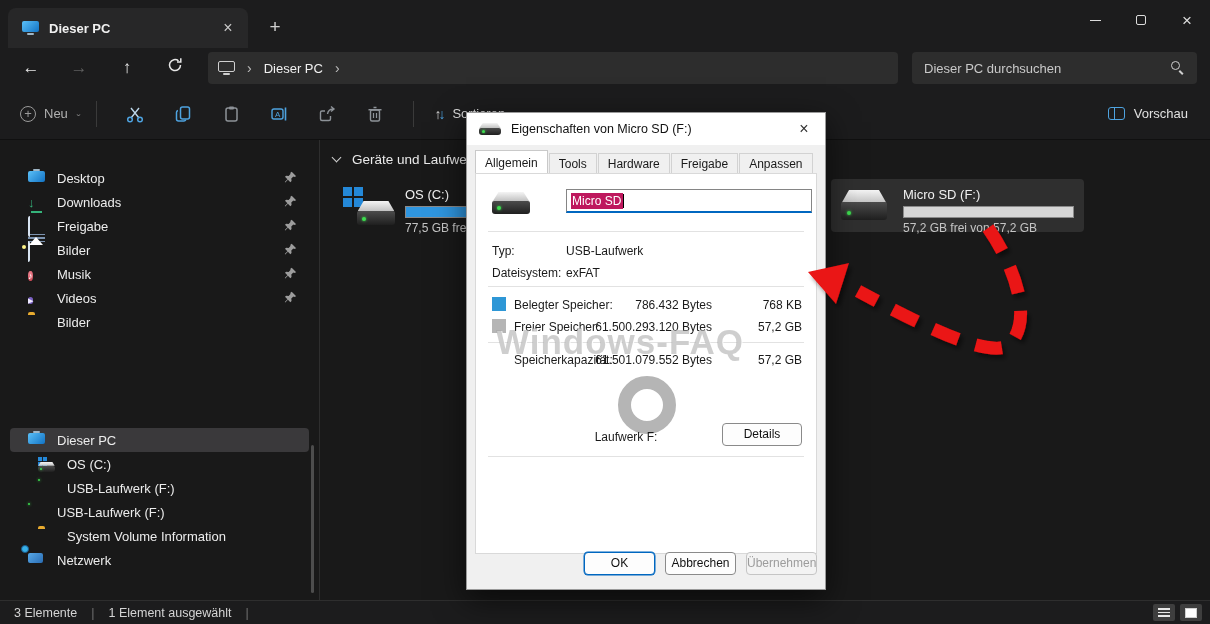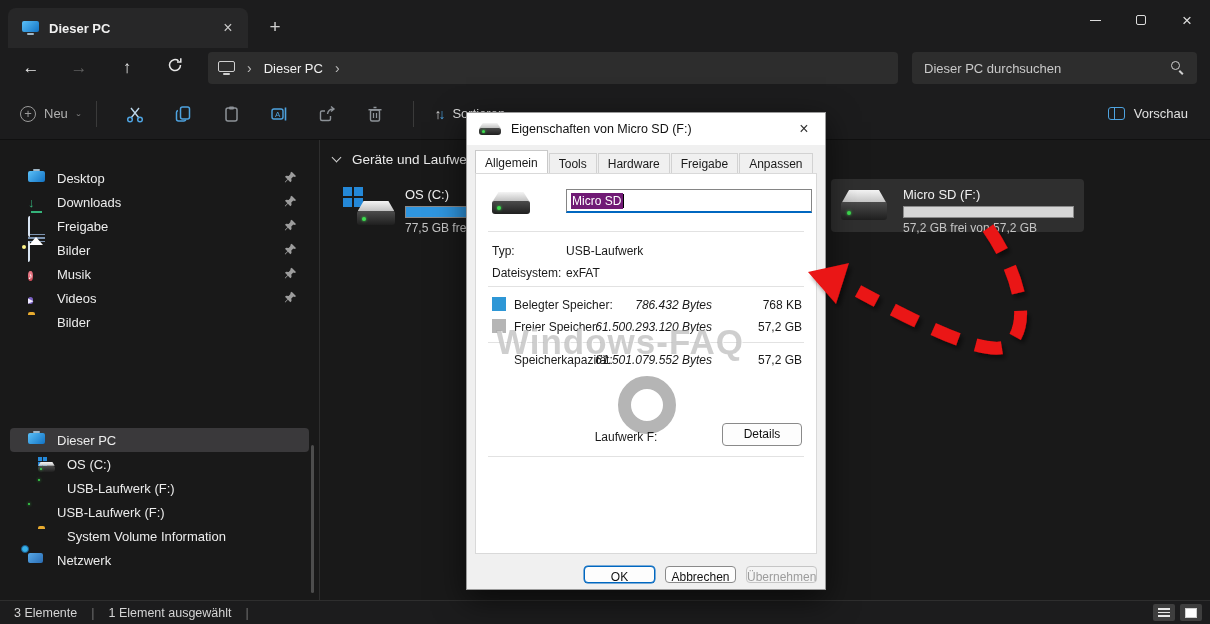--- a/index.html
+++ b/index.html
@@ -119,31 +119,31 @@
   .dlg-close { width:22px; height:22px; text-align:center; line-height:21px; font-size:16px; color:#333; border-radius:3px; }
   .dlg-tabs { display:flex; margin:5px 0 0 8px; align-items:flex-end; height:23px; position:relative; z-index:2; }
   .dtab { padding:3px 9px 3px; background:#f0f0f0; border:1px solid #d2d2d2; border-bottom:none; margin-right:1px; font-size:12px; color:#1a1a1a; height:20px; }
   .dtab.active { background:#fff; height:23px; padding-top:5px; border-color:#c9c9c9; }
   .dlg-page { position:absolute; left:8px; right:8px; top:60px; height:381px; background:#fff; border:1px solid #d9d9d9; }
   .hr { position:absolute; left:12px; right:12px; height:1px; background:#e2e2e2; }
   .drow-label { position:absolute; left:16px; color:#1a1a1a; }
   .drow-value { position:absolute; left:90px; color:#1a1a1a; }
   .dlg-driveicon { position:absolute; left:16px; top:18px; width:38px; height:22px; }
   .name-input { position:absolute; left:90px; top:15px; width:246px; height:24px; background:#fff; border:1px solid #858585; border-bottom:2px solid #0067c0; display:flex; align-items:center; padding-left:4px; }
-  .name-sel { background:#701a75; color:#fff; padding:1px 2px 1px 1px; font-size:12px; }
+  .name-sel { background:#be185d; color:#fff; padding:1px 2px 1px 1px; font-size:12px; }
   .caret { width:1px; height:14px; background:#000; }
   .sw { position:absolute; left:16px; width:14px; height:14px; }
-  .col-bytes { position:absolute; width:150px; right:104px; text-align:right; color:#1a1a1a;font-style:italic; }
+  .col-bytes { position:absolute; width:150px; right:104px; text-align:right; color:#1a1a1a; }
   .col-size { position:absolute; width:70px; right:14px; text-align:right; color:#1a1a1a; }
   .donut { position:absolute; left:142px; top:202px; width:58px; height:58px; border:13px solid #b5b5b5; border-radius:50%; background:#fff; }
   .dlg-drivelabel { position:absolute; left:100px; top:256px; width:100px; text-align:center; color:#1a1a1a; }
   .btn { background:#fdfdfd; border:1px solid #8a8a8a; border-radius:4px; font-size:12px; color:#111; text-align:center; font-family:inherit; }
   .details-btn { position:absolute; right:14px; top:249px; width:80px; height:23px; line-height:21px; }
   .dlg-footer { position:absolute; left:0; right:0; bottom:0; height:37px; }
-  .fbtn { position:absolute; top:14px; width:71px; height:17px; line-height:21px; }
+  .fbtn { position:absolute; top:0; width:71px; height:23px; line-height:21px; }
   .fbtn.ok { right:170px; border:1px solid #0067c0; box-shadow:0 0 0 .5px #0067c0; }
   .fbtn.cancel { right:89px; }
   .fbtn.apply { right:8px; color:#9c9c9c; border-color:#c5c5c5; background:#f3f3f3; }
 
   
   .watermark { position:absolute; left:496px; top:322px; z-index:20; font-size:35px; font-weight:bold; letter-spacing:1px; color:rgba(165,165,165,.55); text-shadow:1px 1px 0 rgba(255,255,255,.9); pointer-events:none; }
   .arrow-overlay { position:absolute; left:0; top:0; z-index:30; pointer-events:none; }
 </style>
 </head>
 <body>

